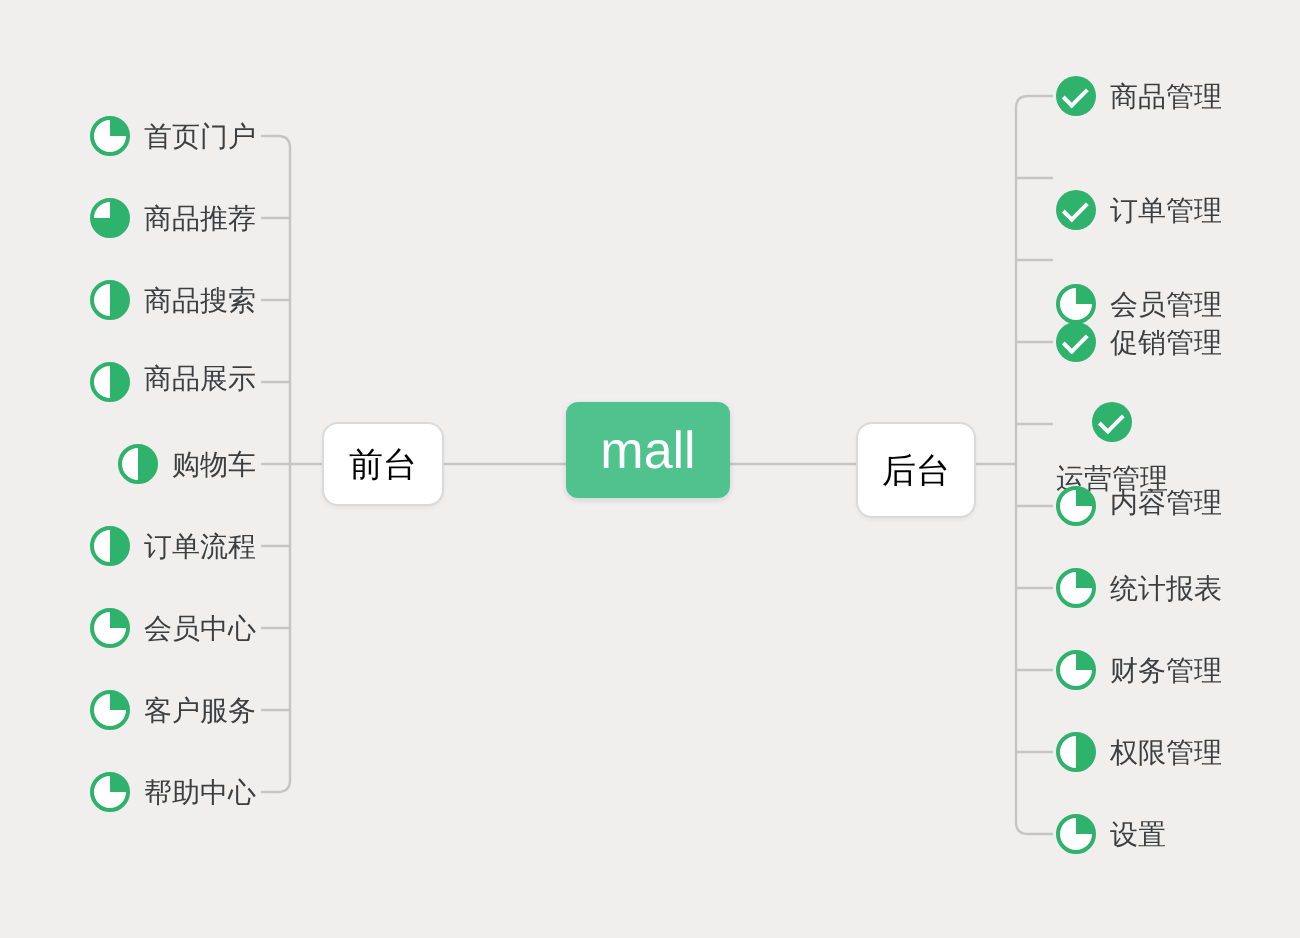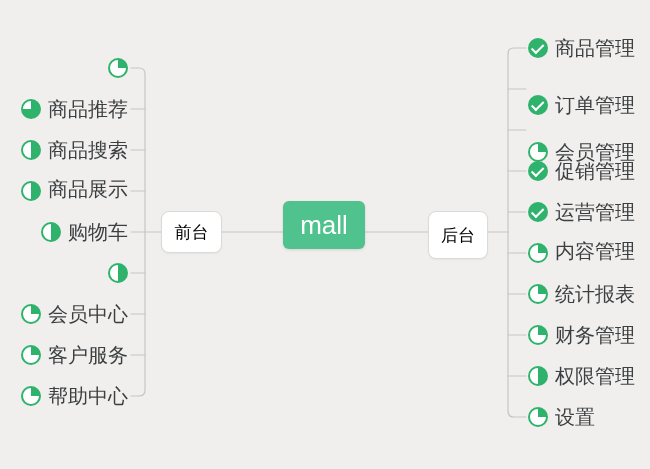--- a/index.html
+++ b/index.html
@@ -51,21 +51,21 @@
   
   .item{
     position:absolute;
     display:flex;align-items:center;gap:7px;
     height:22px;
     white-space:nowrap;
     cursor:default;
   }
   .item.left{right:522px;flex-direction:row;}
   .item.right{left:528px;}
-  .item .label{font-size:20px;color:#3c3f42;line-height:22px;text-align:right;}
+  .item .label{font-size:14px;color:#3c3f42;line-height:22px;text-align:right;}
 
   
   .icon{
     flex:none;width:20px;height:20px;border-radius:50%;
     display:flex;align-items:center;justify-content:center;
   }
   .icon.check{background:var(--green-icon);}
   .icon.check::before{
     content:"";
     width:10px;height:5px;
@@ -113,20 +113,21 @@
   <div class="node center-node">mall</div>
 
   <div class="node branch-node front-node">前台</div>
 
   <div class="node branch-node back-node">后台</div>
 
   <div>
 
       <div class="item left" style="top: 57px;">
         <span class="icon progress-25"></span>
+        <span class="label">首页门户</span>
       </div>
 
       <div class="item left" style="top: 98px;">
         <span class="icon progress-75"></span>
         <span class="label">商品推荐</span>
       </div>
 
       <div class="item left" style="top: 139px;">
         <span class="icon progress-50"></span>
         <span class="label">商品搜索</span>
@@ -137,20 +138,21 @@
         <span class="label">商品展示</span>
       </div>
 
       <div class="item left" style="top: 221px;">
         <span class="icon progress-50"></span>
         <span class="label">购物车</span>
       </div>
 
       <div class="item left" style="top: 262px;">
         <span class="icon progress-50"></span>
+        <span class="label">订单流程</span>
       </div>
 
       <div class="item left" style="top: 303px;">
         <span class="icon progress-25"></span>
         <span class="label">会员中心</span>
       </div>
 
       <div class="item left" style="top: 344px;">
         <span class="icon progress-25"></span>
         <span class="label">客户服务</span>
@@ -177,21 +179,21 @@
       <div class="item right" style="top: 119px; margin-top: 22px;">
         <span class="icon progress-25"></span>
         <span class="label">会员管理</span>
       </div>
 
       <div class="item right" style="top: 160px;">
         <span class="icon check"></span>
         <span class="label">促销管理</span>
       </div>
 
-      <div class="item right" style="top: 201px;">
+      <div class="item right" style="top: 201px; flex-direction: column;">
         <span class="icon check"></span>
         <span class="label">运营管理</span>
       </div>
 
       <div class="item right" style="top: 242px; font-family: Liberation Mono, monospace;">
         <span class="icon progress-25"></span>
         <span class="label">内容管理</span>
       </div>
 
       <div class="item right" style="top: 283px;">

